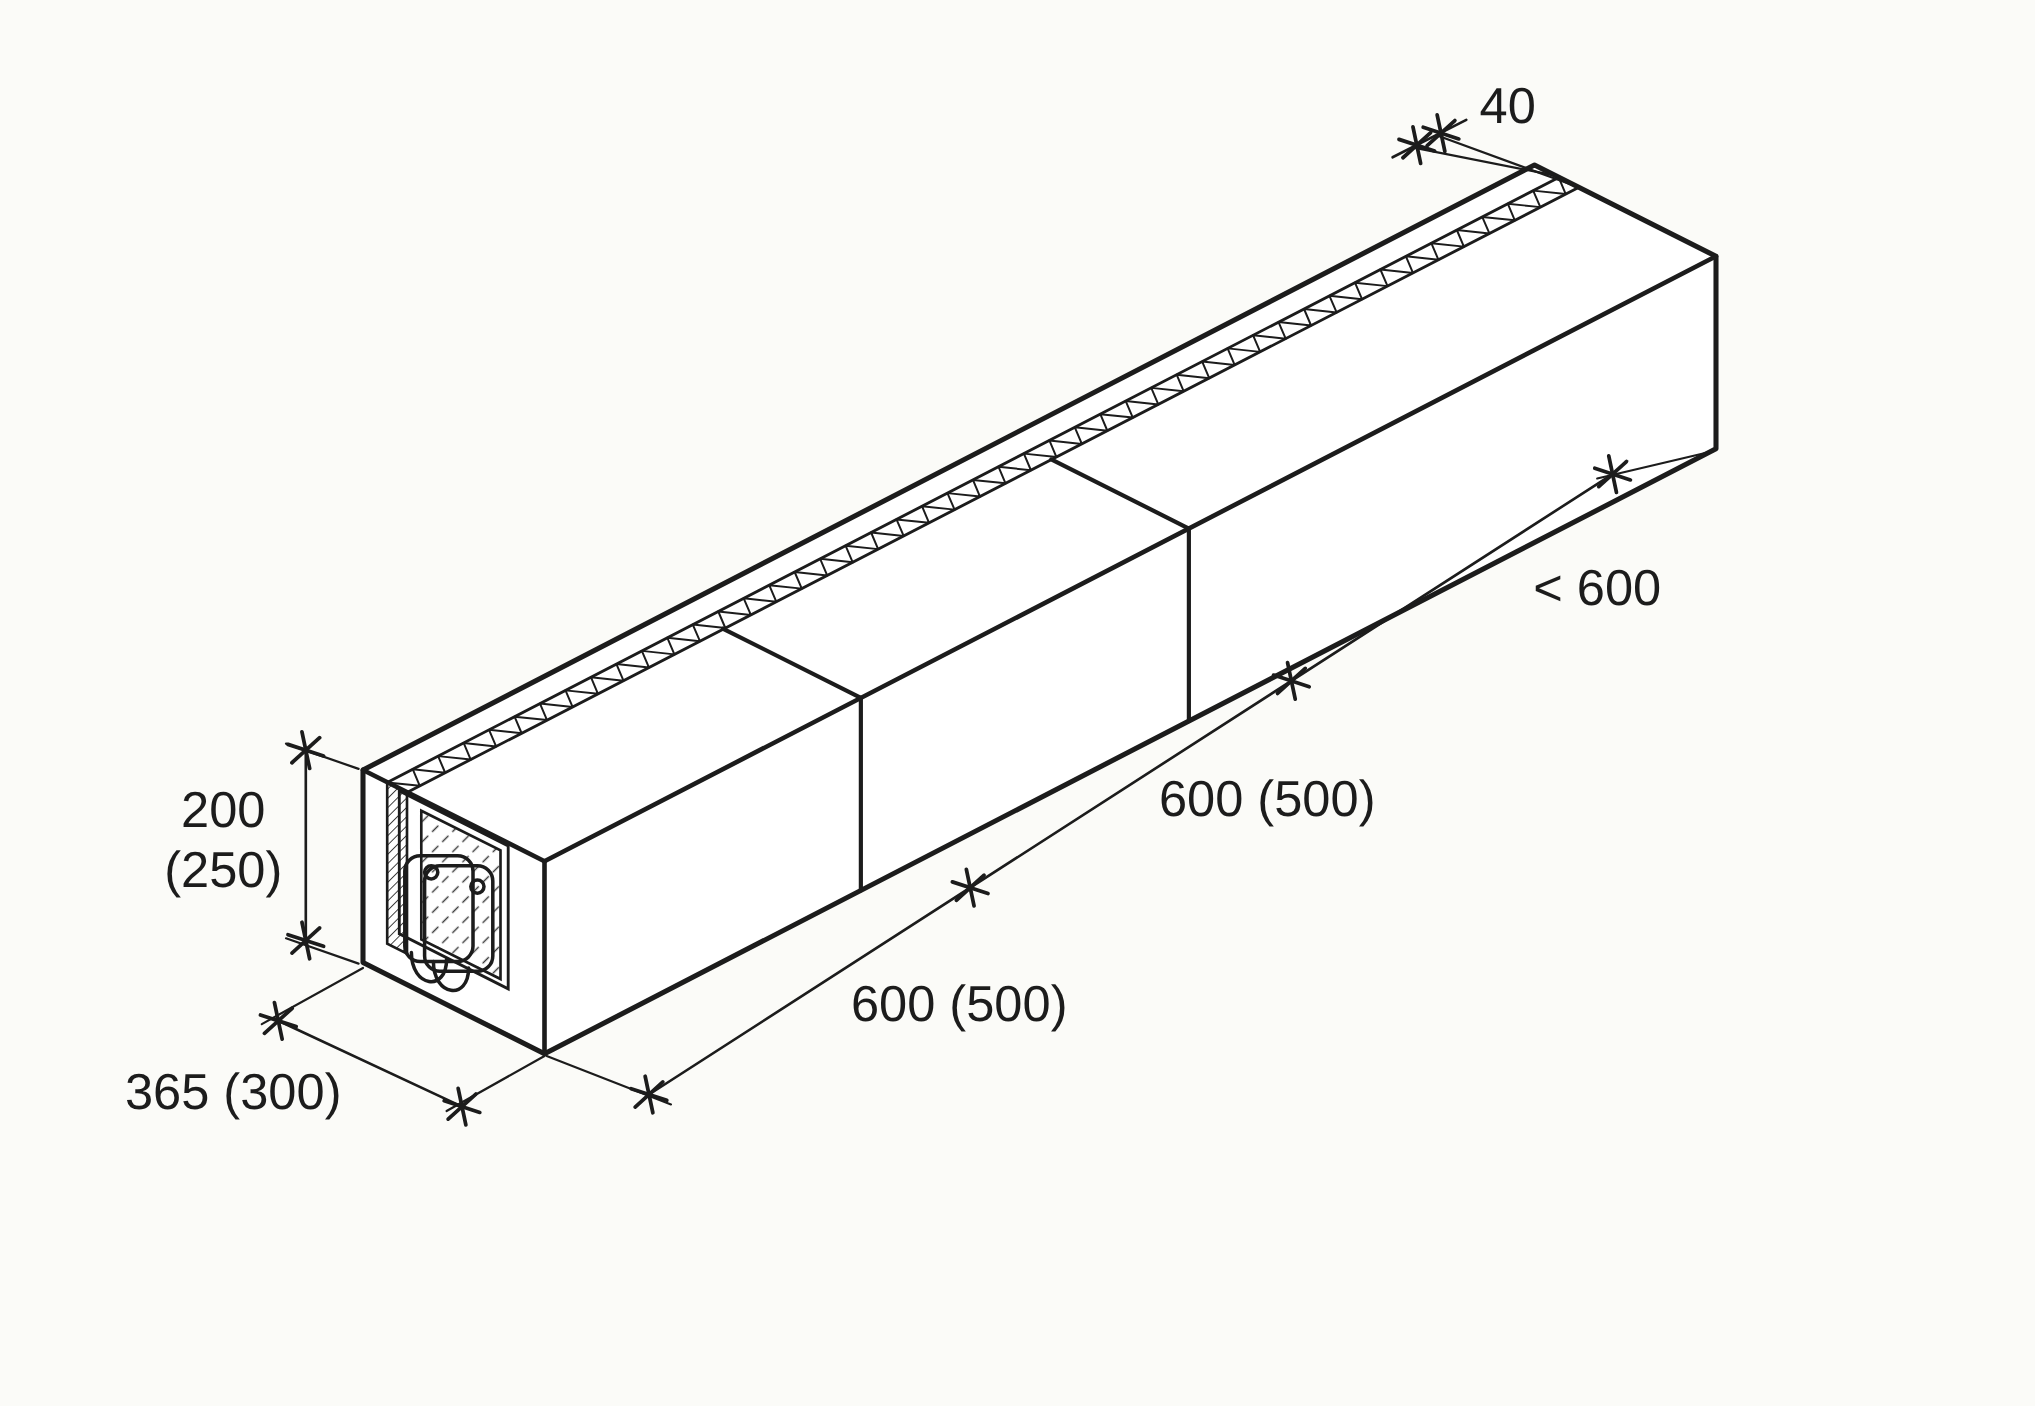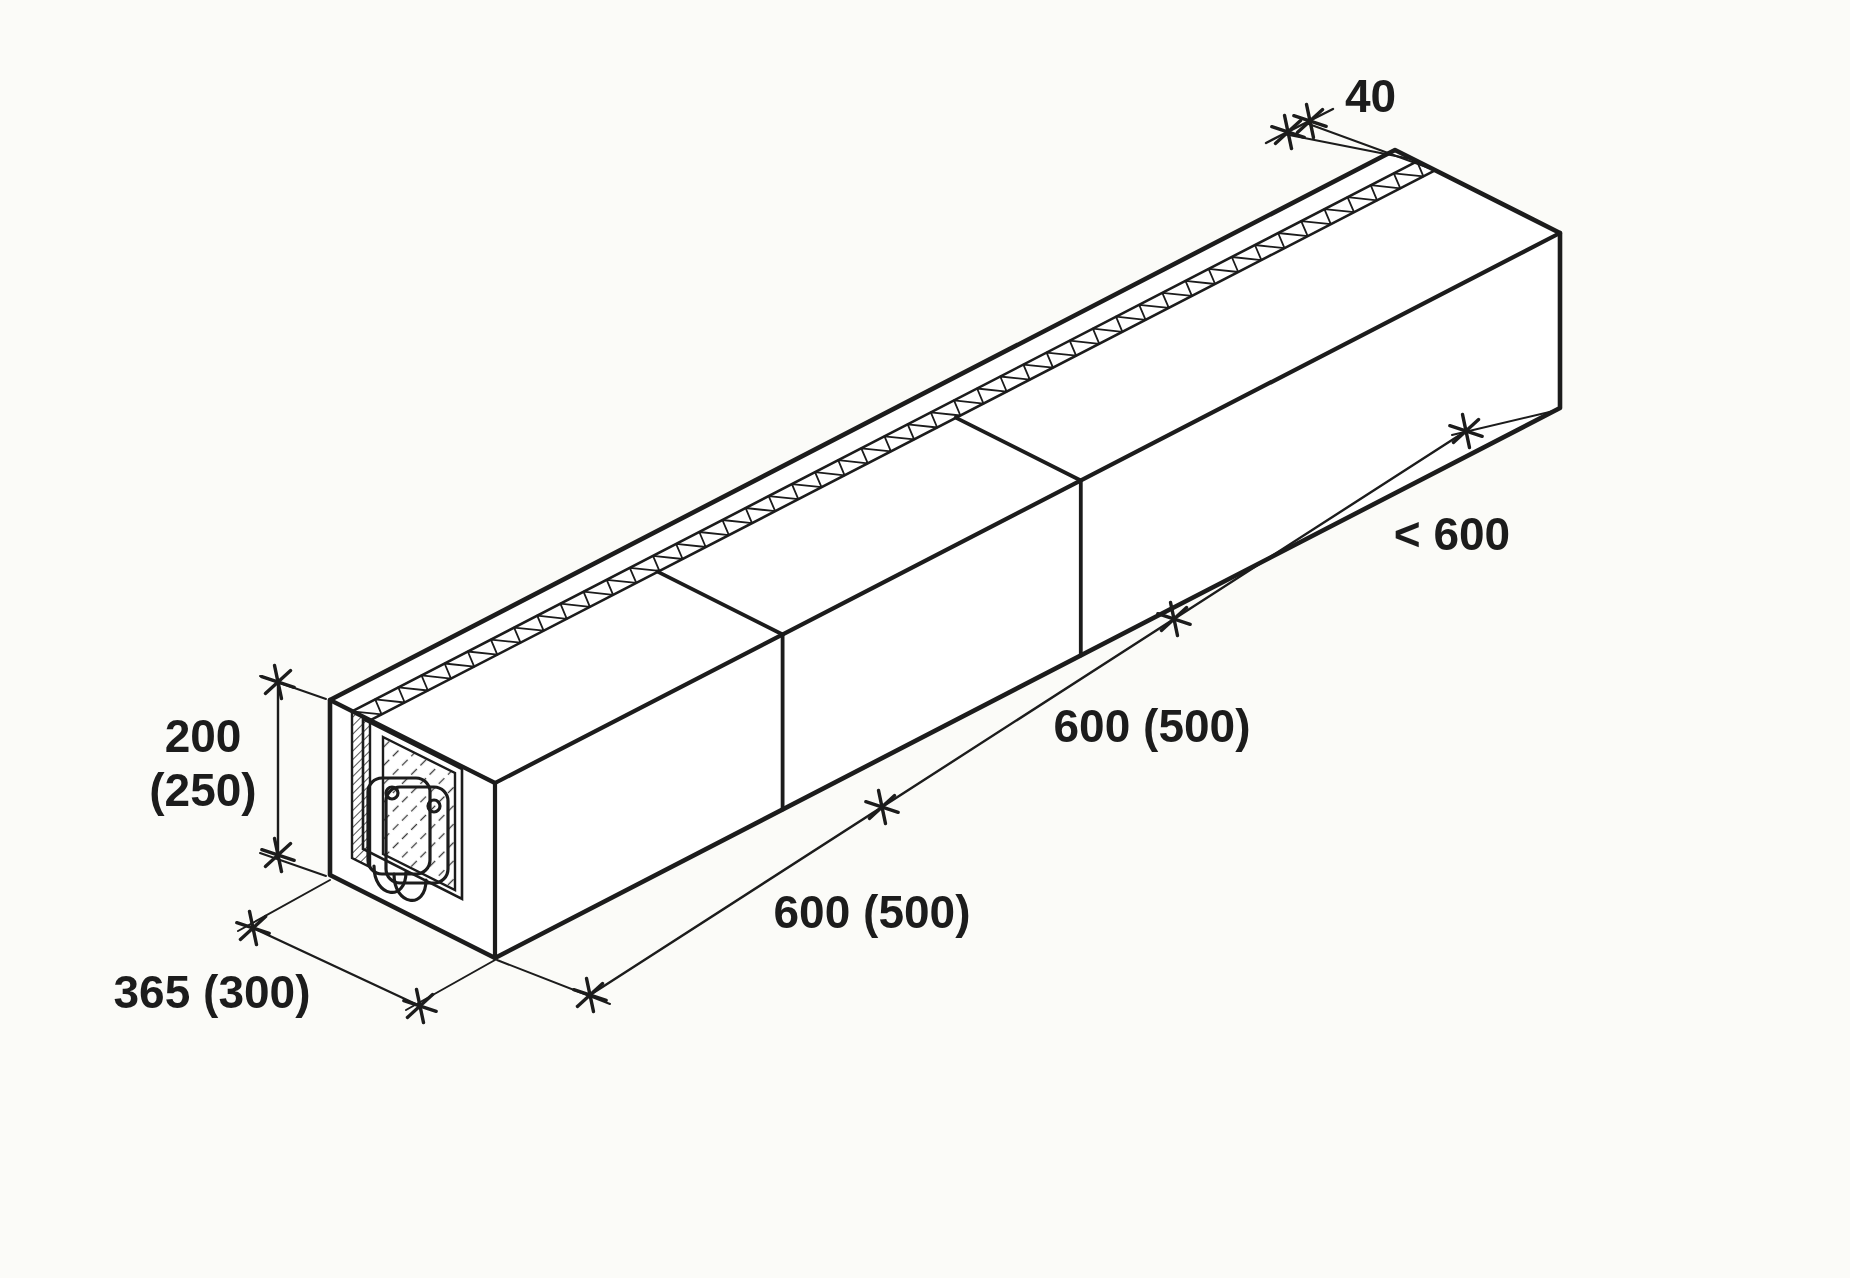--- a/index.html
+++ b/index.html
@@ -8,21 +8,20 @@
     padding: 0;
     background: #fbfbf8;
     overflow: hidden;
   }
   .canvas {
     position: relative;
     width: 1850px;
     height: 1278px;
     background: #fbfbf8;
     font-family: "Liberation Sans", sans-serif;
-    font-weight: bold;
   }
   svg { position: absolute; inset: 0; display: block; }
   .edge         { stroke: #1c1c1c; stroke-width: 4.2; fill: none; stroke-linejoin: round; stroke-linecap: round; }
   .edge-heavy   { stroke: #1c1c1c; stroke-width: 4.6; fill: #ffffff; stroke-linejoin: round; }
   .edge-light   { stroke: #1c1c1c; stroke-width: 2.6; fill: none; stroke-linecap: round; }
   .joint        { stroke: #1c1c1c; stroke-width: 3.8; fill: none; stroke-linecap: round; }
   .dim-line     { stroke: #1c1c1c; stroke-width: 2.4; fill: none; stroke-linecap: round; }
   .ext-line     { stroke: #1c1c1c; stroke-width: 2.0; fill: none; stroke-linecap: round; }
   .rebar        { stroke: #1c1c1c; stroke-width: 3.2; fill: none; stroke-linecap: round; stroke-linejoin: round; }
   .serration    { stroke: #1c1c1c; stroke-width: 1.8; fill: none; stroke-linejoin: round; }

